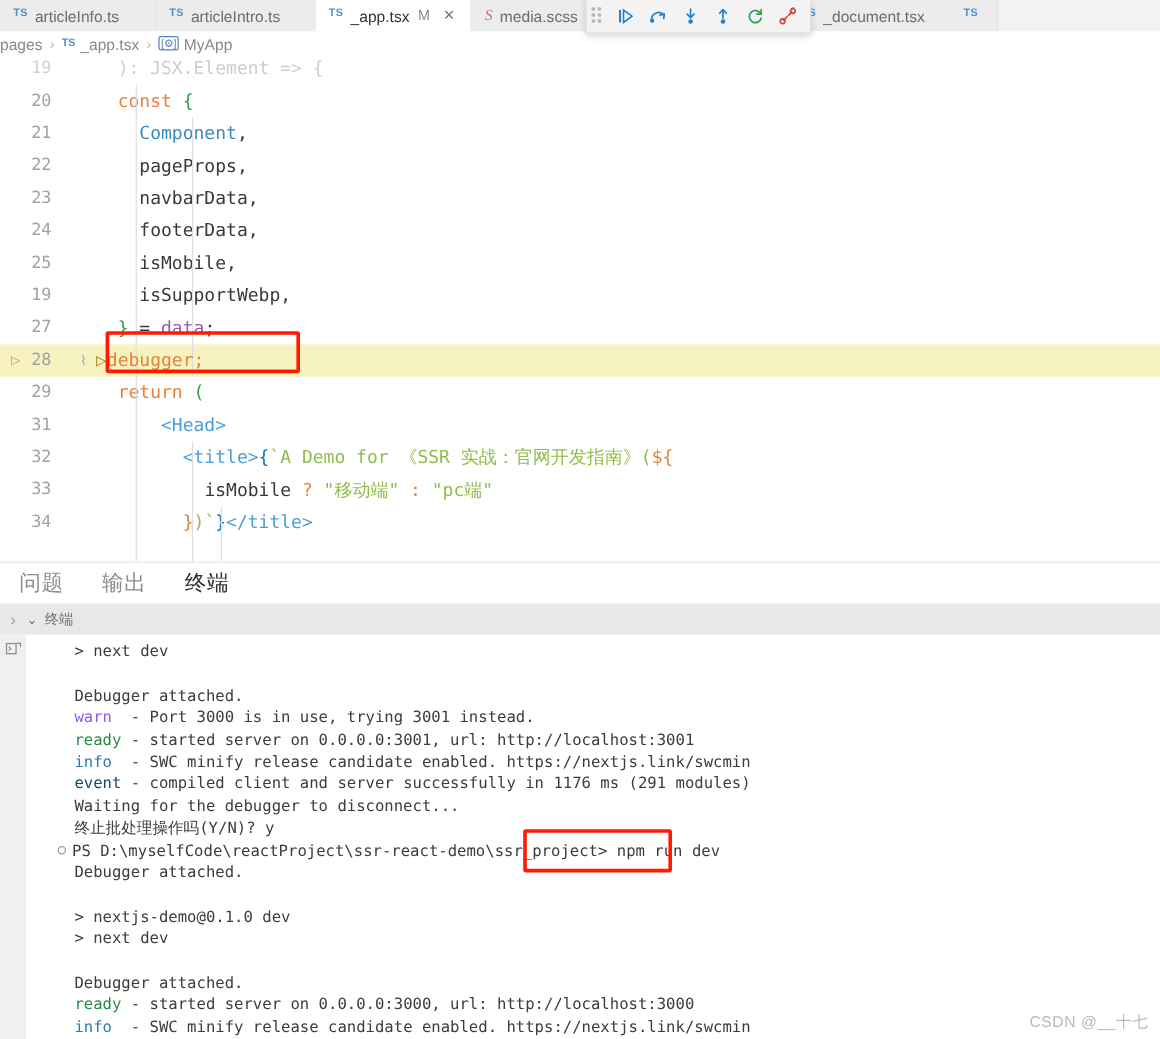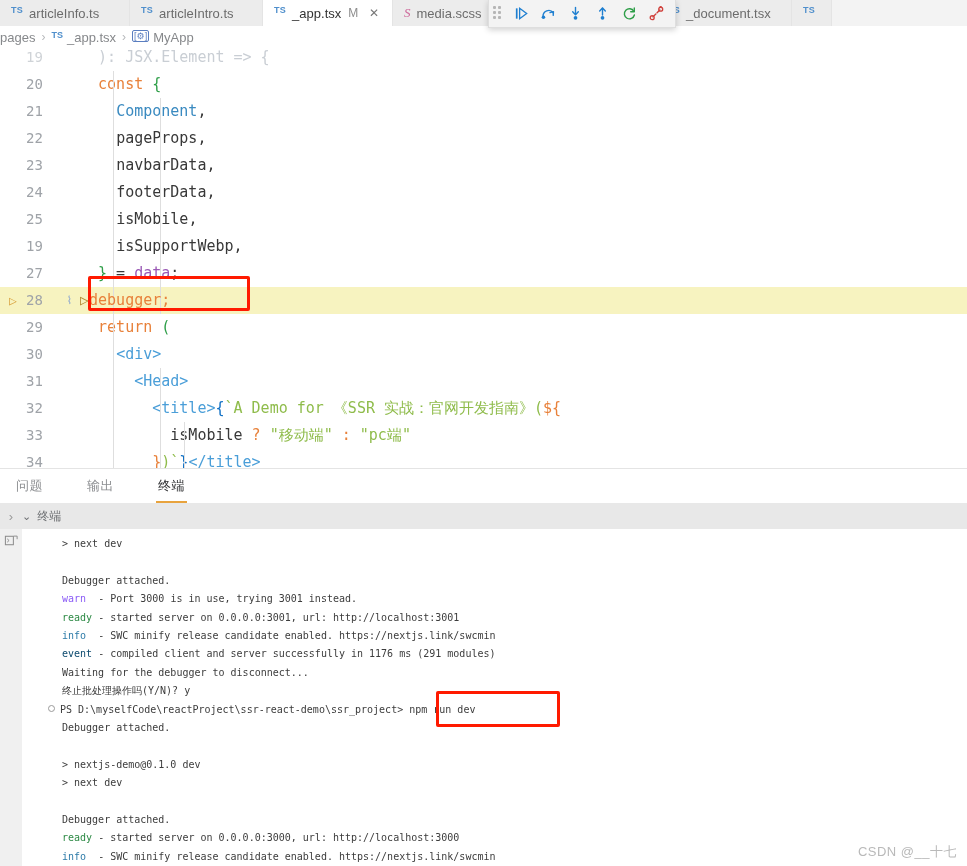--- a/index.html
+++ b/index.html
@@ -185,23 +185,23 @@
   .panel {
     position: absolute; left: 0; top: 468px;
     width: 967px; height: 398px;
     background: #ffffff;
     border-top: 1px solid #e4e4e4;
   }
   .panel-tabs {
     height: 34px;
     display: flex; align-items: center;
     padding-left: 14px;
-    gap: 40px;
-    background: #ffffff;
-    font-size: 13px;
+    gap: 28px;
+    background: #ffffff;
+    font-size: 18px;
   }
   .ptab {
     position: relative;
     color: #8b8d90;
     padding: 7px 2px 8px 2px;
     letter-spacing: .5px;
   }
   .ptab.active { color: #2f3033; }
   .ptab.active::after {
     content: "";
@@ -238,21 +238,21 @@
     display: flex; flex-direction: column; align-items: center;
   }
   .term-scroll {
     width: 18px; flex: 0 0 18px;
     background: #ffffff;
   }
   .term-out {
     flex: 1 1 auto;
     padding: 6px 0 0 22px;
     font-family: "DejaVu Sans Mono", monospace;
-    font-size: 10px;
+    font-size: 13px;
     line-height: 18.4px;
     color: #3c3c3c;
     white-space: pre;
     overflow: hidden;
   }
   .t-warn  { color: #8b5cf6; }
   .t-ready { color: #2d8a45; }
   .t-info  { color: #2d7ba8; }
   .t-event { color: #0c4a6e; }
   .t-plain { color: #3c3c3c; }
@@ -386,21 +386,20 @@
       <div class="code-row"><div class="gutter-dbg"></div><div class="lineno">20</div><div class="linemark"></div><div class="codetext"><span class="id">  </span><span class="kw">const</span><span class="id"> </span><span class="cb">{</span></div></div>
       <div class="code-row"><div class="gutter-dbg"></div><div class="lineno">21</div><div class="linemark"></div><div class="codetext"><span class="id">    </span><span class="var">Component</span><span class="id">,</span></div></div>
       <div class="code-row"><div class="gutter-dbg"></div><div class="lineno">22</div><div class="linemark"></div><div class="codetext"><span class="id">    </span><span class="id">pageProps</span><span class="id">,</span></div></div>
       <div class="code-row"><div class="gutter-dbg"></div><div class="lineno">23</div><div class="linemark"></div><div class="codetext"><span class="id">    </span><span class="id">navbarData</span><span class="id">,</span></div></div>
       <div class="code-row"><div class="gutter-dbg"></div><div class="lineno">24</div><div class="linemark"></div><div class="codetext"><span class="id">    </span><span class="id">footerData</span><span class="id">,</span></div></div>
       <div class="code-row"><div class="gutter-dbg"></div><div class="lineno">25</div><div class="linemark"></div><div class="codetext"><span class="id">    </span><span class="id">isMobile</span><span class="id">,</span></div></div>
       <div class="code-row"><div class="gutter-dbg"></div><div class="lineno">19</div><div class="linemark"></div><div class="codetext"><span class="id">    </span><span class="id">isSupportWebp</span><span class="id">,</span></div></div>
       <div class="code-row"><div class="gutter-dbg"></div><div class="lineno">27</div><div class="linemark"></div><div class="codetext"><span class="id">  </span><span class="cb">}</span><span class="id"> = </span><span class="pp">data</span><span class="id">;</span></div></div>
       <div class="code-row row-hl"><div class="gutter-dbg">▷</div><div class="lineno">28</div><div class="linemark">⌇</div><div class="codetext"><span class="dm">▷</span><span class="op">debugger</span><span class="op">;</span></div></div>
       <div class="code-row"><div class="gutter-dbg"></div><div class="lineno">29</div><div class="linemark"></div><div class="codetext"><span class="id">  </span><span class="kw">return</span><span class="id"> </span><span class="cb">(</span></div></div>
-      <div class="code-row"><div class="gutter-dbg"></div><div class="lineno">30</div><div class="linemark"></div><div class="codetext"><span class="id">    </span><span class="tg">&lt;div&gt;</span></div></div>
       <div class="code-row"><div class="gutter-dbg"></div><div class="lineno">31</div><div class="linemark"></div><div class="codetext"><span class="id">      </span><span class="tg">&lt;Head&gt;</span></div></div>
       <div class="code-row"><div class="gutter-dbg"></div><div class="lineno">32</div><div class="linemark"></div><div class="codetext"><span class="id">        </span><span class="tg">&lt;title&gt;</span><span class="br">{</span><span class="st">`A Demo for 《SSR 实战：官网开发指南》(</span><span class="op">${</span></div></div>
       <div class="code-row"><div class="gutter-dbg"></div><div class="lineno">33</div><div class="linemark"></div><div class="codetext"><span class="id">          </span><span class="id">isMobile</span><span class="id"> </span><span class="op">?</span><span class="id"> </span><span class="st">"移动端"</span><span class="id"> </span><span class="op">:</span><span class="id"> </span><span class="st">"pc端"</span></div></div>
       <div class="code-row"><div class="gutter-dbg"></div><div class="lineno">34</div><div class="linemark"></div><div class="codetext"><span class="id">        </span><span class="op">}</span><span class="st">)</span><span class="st">`</span><span class="br">}</span><span class="tg">&lt;/title&gt;</span></div></div>
       <div style="position: absolute; left: 113px; top: 27px; width: 1px; height: 405px; background: rgb(222, 222, 222); z-index: 1;"></div>
       <div style="position: absolute; left: 160px; top: 54px; width: 1px; height: 216px; background: rgb(222, 222, 222); z-index: 1;"></div>
       <div style="position: absolute; left: 160px; top: 324px; width: 1px; height: 108px; background: rgb(222, 222, 222); z-index: 1;"></div>
       <div style="position: absolute; left: 184px; top: 378px; width: 1px; height: 54px; background: rgb(222, 222, 222); z-index: 1;"></div>
     </div>
 

